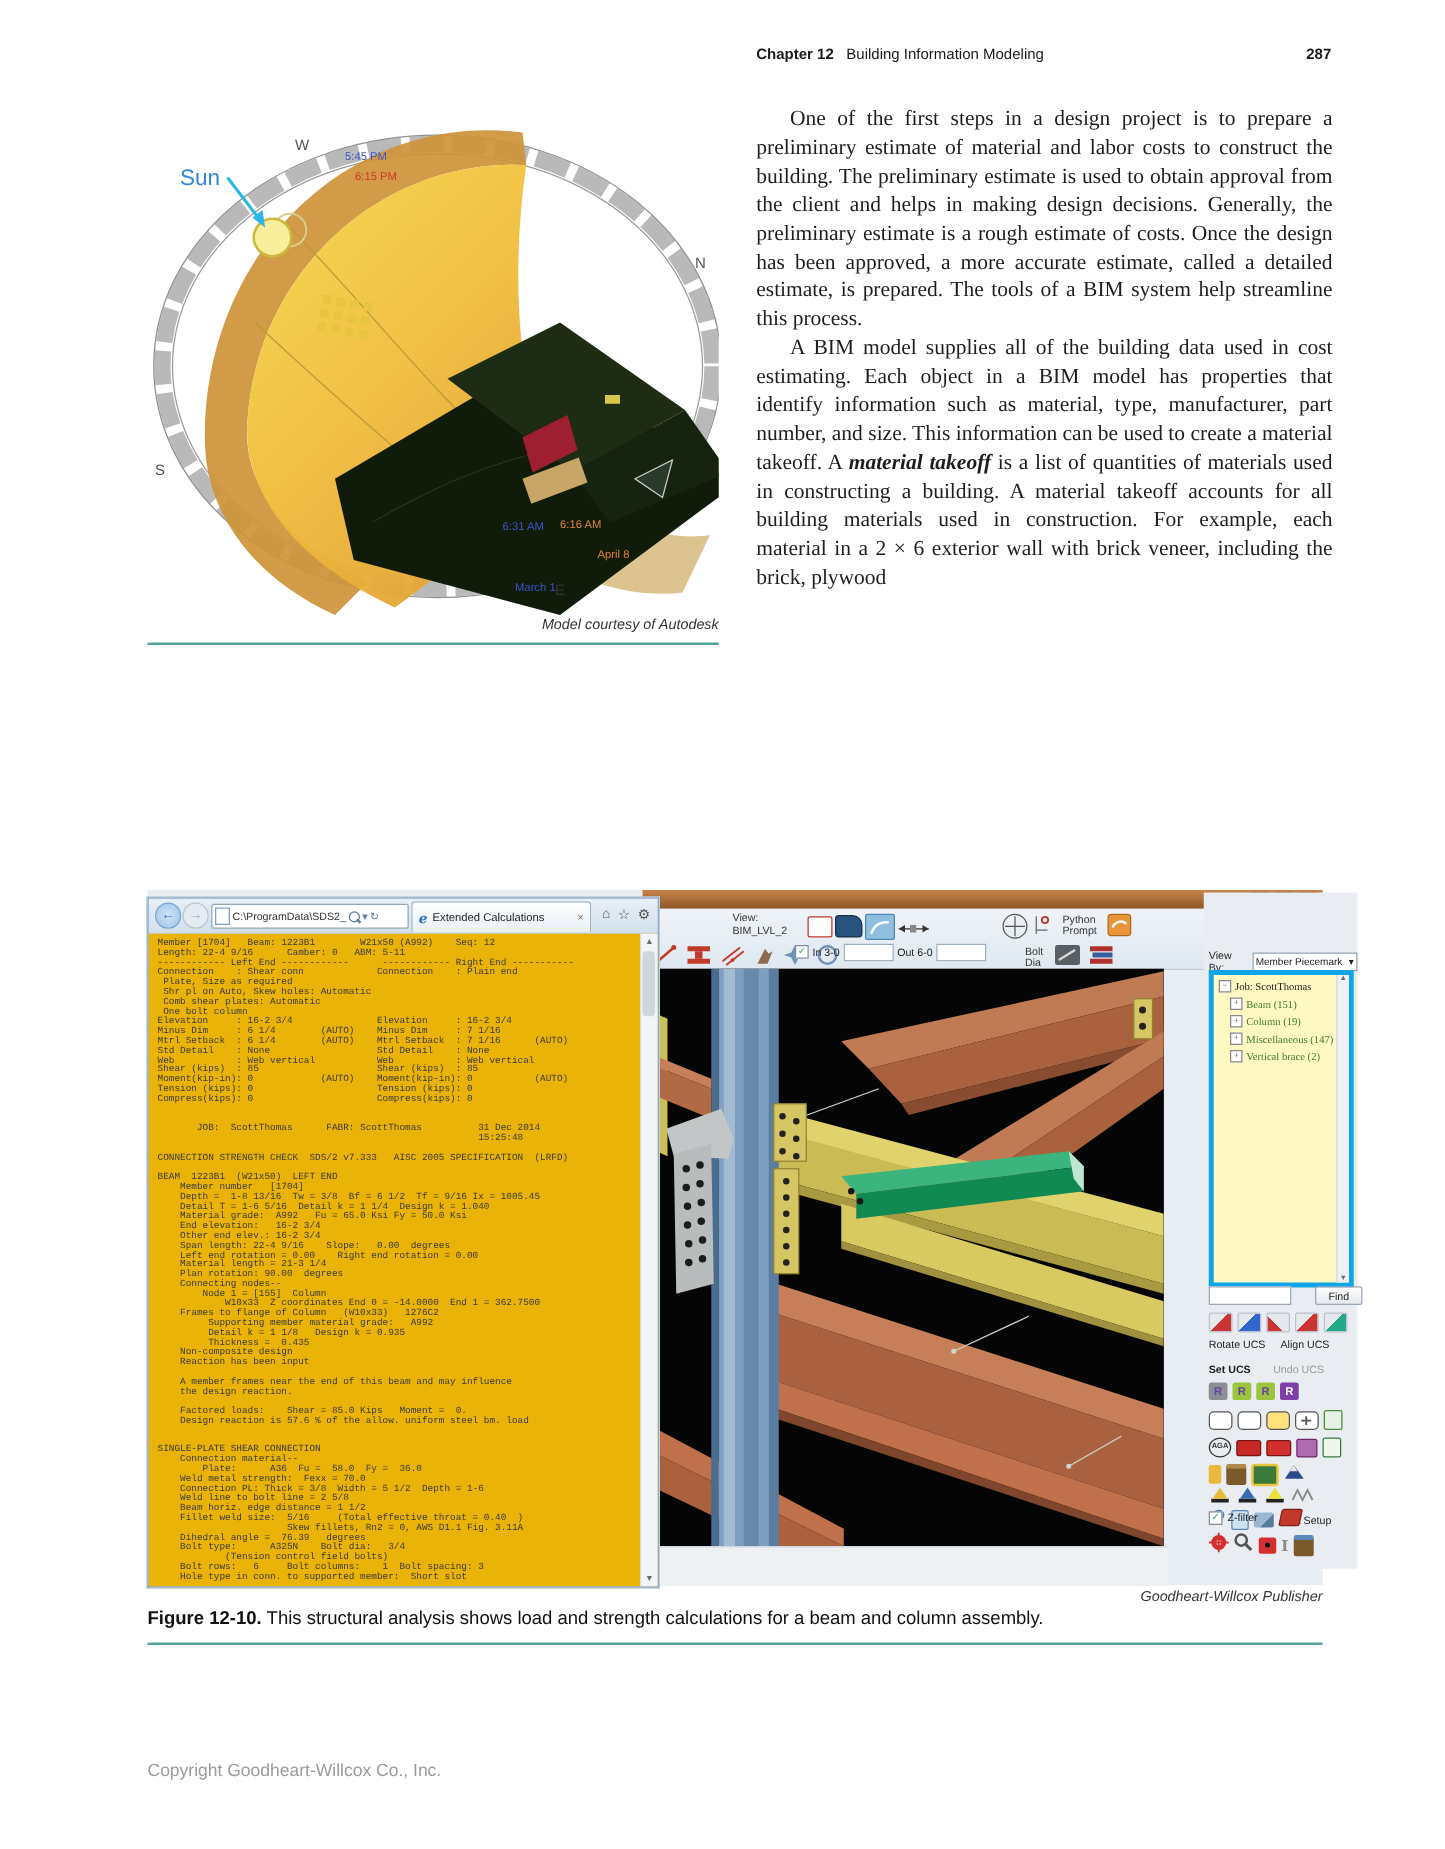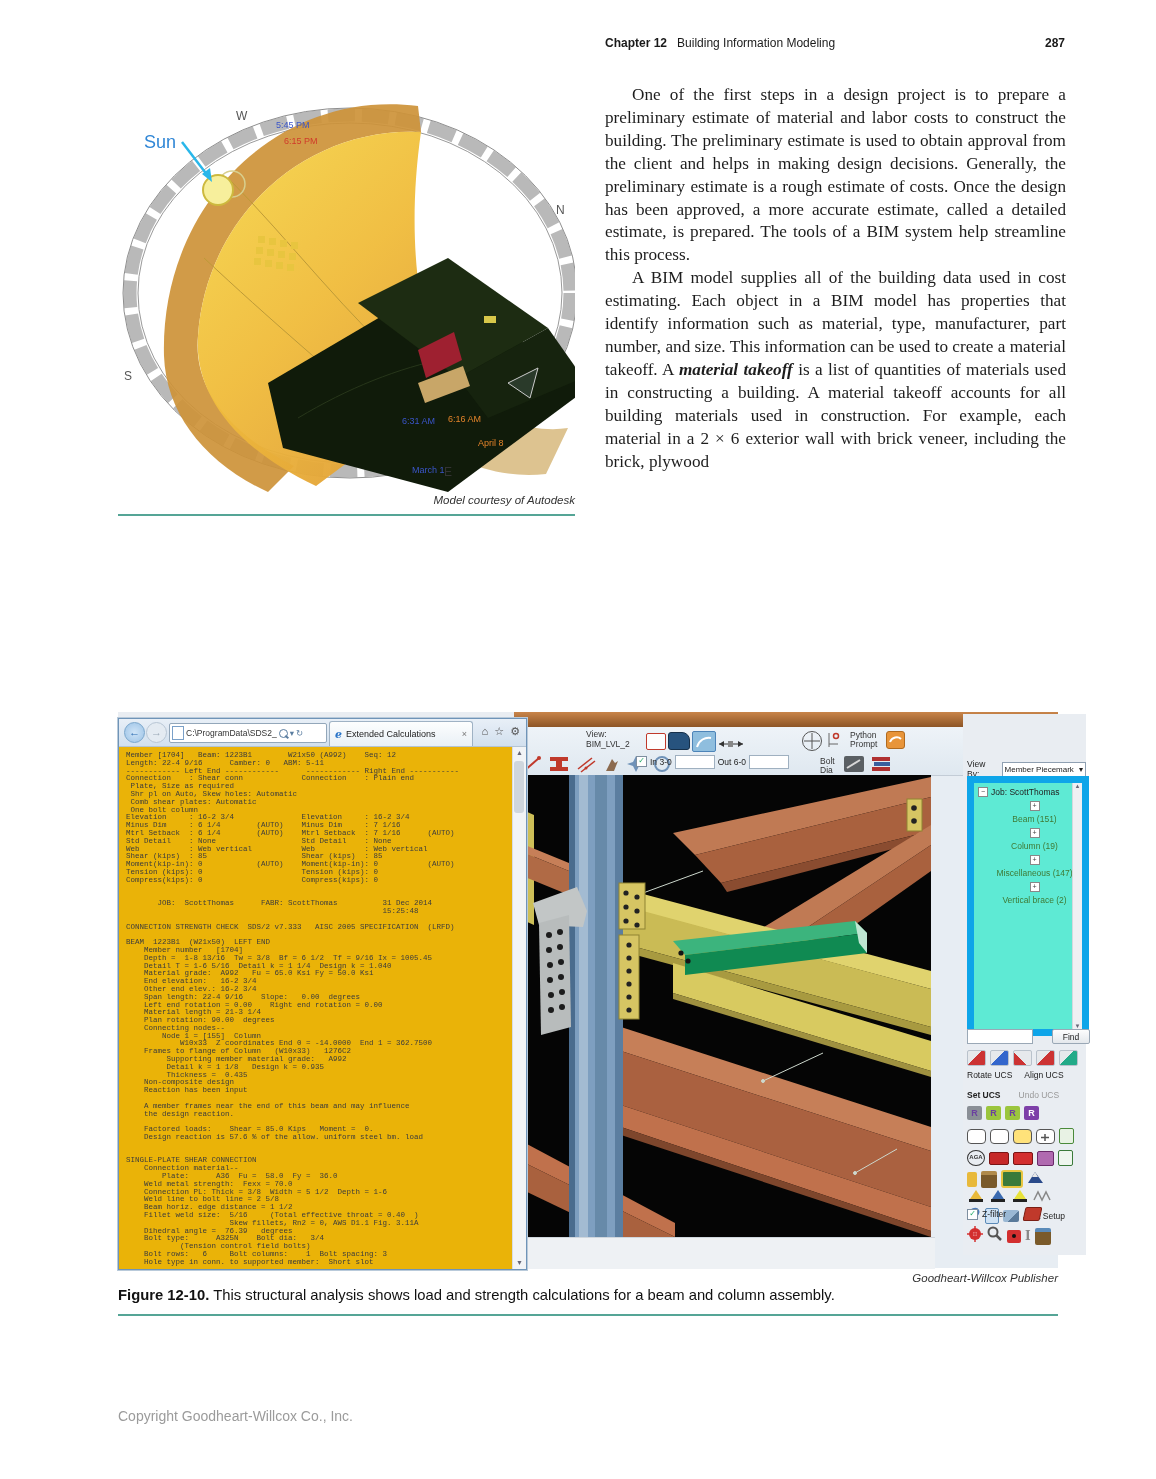--- a/index.html
+++ b/index.html
@@ -35,23 +35,23 @@
   .inout .bx{width:38px;height:12px;background:#fff;border:1px solid #9fb0c0;}
   .cb{width:9px;height:9px;background:#fff;border:1px solid #7e8fa0;font-size:8px;line-height:8px;text-align:center;color:#2a6;} 
   .mini2{font-size:8.5px;color:#333;white-space:pre-line;line-height:9px;position:absolute;}
   
   #vp{position:absolute;left:11px;top:63px;width:406px;height:462px;background:#050505;}
   #vpstatus{position:absolute;left:0px;top:525px;width:421px;height:31px;background:#eef1f4;border-top:1px solid #cfd6dd;}
   
   #panel{position:absolute;left:421px;top:2px;width:123px;height:541px;background:#e9edf2;font-family:"Liberation Sans",sans-serif;margin-left:28px;}
   .viewby{position:absolute;left:4px;top:45px;font-size:8.5px;color:#222;display:flex;align-items:center;gap:3px;}
   .vbsel{width:82px;height:13px;background:#fff;border:1px solid #8fa0b2;font-size:8px;display:flex;align-items:center;justify-content:space-between;padding:0 2px;color:#222;}
-  .listbox{position:absolute;left:4px;top:62px;width:108px;height:246px;background:#5eead4;border:7px solid #0ea5e9;}
+  .listbox{position:absolute;left:4px;top:62px;width:108px;height:246px;background:#fef9c3;border:4px solid #0ea5e9;font-family:Liberation Serif, serif;}
   .trow{display:flex;align-items:center;gap:3px;font-size:8.5px;margin:4px 0 0 4px;color:#222;}
-  .trow.child{margin-left:13px;color:#3f7a35;flex-direction:column;}
+  .trow.child{margin-left:13px;color:#3f7a35;}
   .pmbox{width:8px;height:8px;border:1px solid #888;background:#fff;font-size:7px;line-height:7px;text-align:center;color:#444;flex:0 0 auto;}
   .lbscroll{position:absolute;right:0;top:0;width:9px;height:100%;background:#eef0f3;border-left:1px solid #d2d8de;font-size:6px;color:#667;text-align:center;}
   .findrow{position:absolute;left:4px;top:315px;display:flex;gap:19px;}
   .findrow .inp{width:64px;height:13px;background:#fff;border:1px solid #9aa8b6;}
   .findrow button{width:38px;height:15px;font-size:8.5px;font-family:"Liberation Sans",sans-serif;background:linear-gradient(#fdfdfd,#e4e8ec);border:1px solid #9aa8b6;border-radius:2px;padding:0;color:#222;}
   .icorow{position:absolute;left:4px;display:flex;gap:4px;align-items:center;}
   .plabel{font-size:8.5px;color:#222;}
   .plabel.dim{color:#999;}
   .ucsic{width:17px;height:14px;border-radius:2px;background:linear-gradient(135deg,#e6e9ec 45%,#c33 45%);border:1px solid #b9c2cc;}
   .ric{width:15px;height:14px;font-size:9px;font-weight:bold;color:#fff;text-align:center;line-height:14px;border-radius:2px;}

